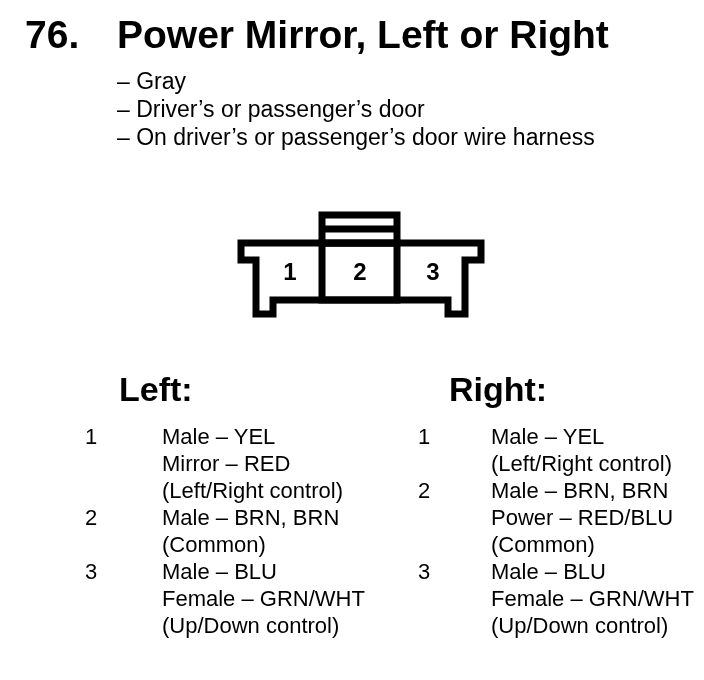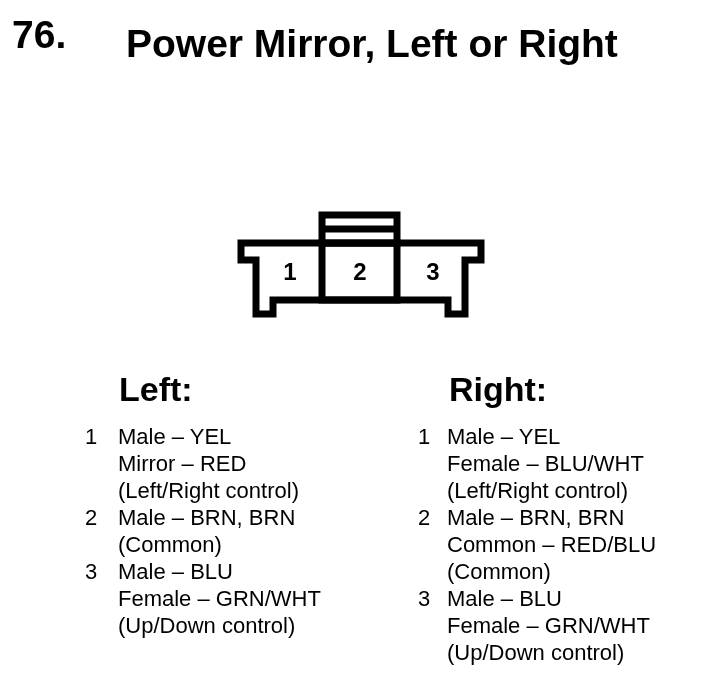--- a/index.html
+++ b/index.html
@@ -11,32 +11,32 @@
     position: relative;
     width: 704px;
     height: 680px;
     background: #ffffff;
     color: #000000;
     font-family: "Liberation Sans", "DejaVu Sans", sans-serif;
     overflow: hidden;
   }
   .section-number {
     position: absolute;
-    left: 12px;
+    left: 25px;
     top: 15px;
     font-size: 39px;
     font-weight: bold;
     line-height: 39px;
     white-space: nowrap;
   }
   .page-title {
     position: absolute;
     left: 117px;
     top: 15px;
-    margin: 9px;
+    margin: 0;
     font-size: 39px;
     font-weight: bold;
     line-height: 39px;
     white-space: nowrap;
   }
   .notes {
     position: absolute;
     left: 117px;
     top: 67px;
     font-size: 23px;
@@ -82,30 +82,35 @@
   }
   .pin-list-left  { left: 85px;  }
   .pin-list-right { left: 418px; }
   .pin-item { display: flex; }
   .pin-num {
     flex: 0 0 auto;
     white-space: nowrap;
   }
   .pin-list-left  .pin-num { width: 33px; }
   .pin-list-right .pin-num { width: 29px; }
-  .pin-lines div { white-space: nowrap; }
+  .pin-lines div { white-space: nowrap; margin-left: 44px; }
 </style>
 </head>
 <body>
 
 <div class="page">
 
   <div class="section-number">76.</div>
   <h1 class="page-title">Power Mirror, Left or Right</h1>
 
+  <div class="notes">
+    <div class="note-line">– Gray</div>
+    <div class="note-line">– Driver’s or passenger’s door</div>
+    <div class="note-line">– On driver’s or passenger’s door wire harness</div>
+  </div>
 
   <svg class="connector-svg" viewBox="200 195 320 140" xmlns="http://www.w3.org/2000/svg">
 
     <path fill="#ffffff" d="M 241 243 H 481 V 260 H 465 V 314 H 448 V 300 H 273 V 314 H 256 V 260 H 241 Z"></path>
 
     <rect x="322" y="215" width="75" height="28" fill="#ffffff"></rect>
     <line x1="322" y1="229" x2="397" y2="229"></line>
 
     <rect x="322" y="243" width="75" height="57" fill="none"></rect>
 
@@ -141,29 +146,28 @@
         <div>(Up/Down control)</div>
       </div>
     </div>
   </div>
 
   <div class="pin-list pin-list-right">
     <div class="pin-item">
       <span class="pin-num">1</span>
       <div class="pin-lines">
         <div>Male – YEL</div>
-        <div>Female – BLU/WHT</div>
         <div>(Left/Right control)</div>
       </div>
     </div>
     <div class="pin-item">
       <span class="pin-num">2</span>
       <div class="pin-lines">
         <div>Male – BRN, BRN</div>
-        <div>Common – RED/BLU</div>
+        <div>Power – RED/BLU</div>
         <div>(Common)</div>
       </div>
     </div>
     <div class="pin-item">
       <span class="pin-num">3</span>
       <div class="pin-lines">
         <div>Male – BLU</div>
         <div>Female – GRN/WHT</div>
         <div>(Up/Down control)</div>
       </div>

